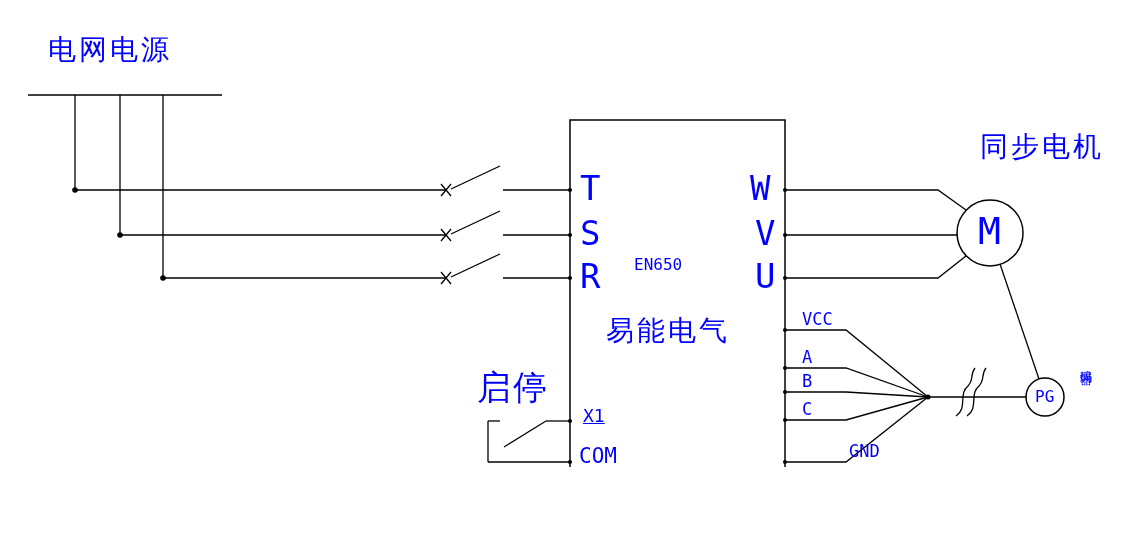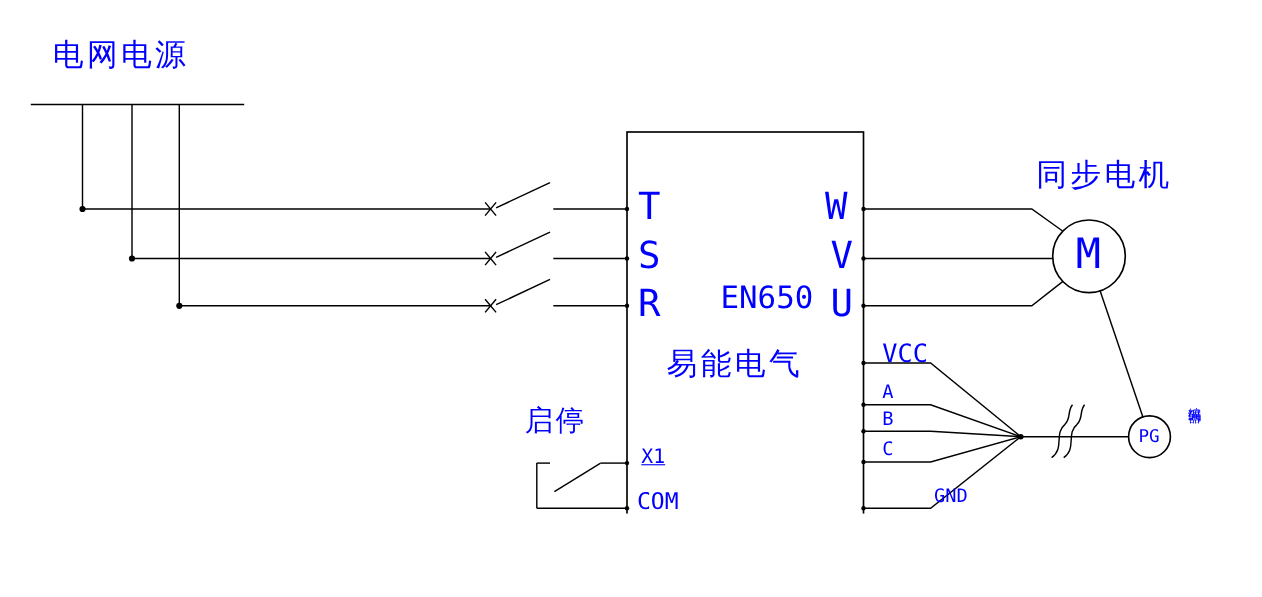--- a/index.html
+++ b/index.html
@@ -114,36 +114,36 @@
     <circle class="frame" cx="1045" cy="397" r="19"></circle>
     <line class="wire" x1="1000" y1="264" x2="1039" y2="379"></line>
   </svg>
 
   <div class="label cjk-lg" style="left:48px; top:36px;">电网电源</div>
 
   <div class="label mono" style="left:580px; top:171px; font-size:34px;">T</div>
   <div class="label mono" style="left:580px; top:216px; font-size:34px;">S</div>
   <div class="label mono" style="left:580px; top:259px; font-size:34px;">R</div>
 
-  <div class="label mono" style="left:655px; top:257px; font-size:28px;">EN650</div>
+  <div class="label mono" style="left:634px; top:257px; font-size:16px;">EN650</div>
   <div class="label cjk-lg" style="left:606px; top:317px;">易能电气</div>
 
-  <div class="label" style="left:477px; top:370px; font-size:26px; letter-spacing:2px;">启停</div>
+  <div class="label" style="left:477px; top:370px; font-size:34px; letter-spacing:2px;">启停</div>
   <div class="label mono" style="left:583px; top:407px; font-size:18px;text-decoration:underline;">X1</div>
   <div class="label mono" style="left:579px; top:446px; font-size:21px;">COM</div>
 
   <div class="label mono" style="left:750px; top:171px; font-size:34px;">W</div>
   <div class="label mono" style="left:755px; top:216px; font-size:34px;">V</div>
   <div class="label mono" style="left:755px; top:259px; font-size:34px;">U</div>
 
-  <div class="label mono" style="left:802px; top:311px; font-size:23px;">VCC</div>
+  <div class="label mono" style="left:802px; top:311px; font-size:17px;">VCC</div>
   <div class="label mono" style="left:802px; top:349px; font-size:17px;">A</div>
   <div class="label mono" style="left:802px; top:373px; font-size:17px;">B</div>
   <div class="label mono" style="left:802px; top:401px; font-size:17px;">C</div>
   <div class="label mono" style="left:802px; top:443px; font-size:17px;margin-left:47px;">GND</div>
 
-  <div class="label cjk-lg" style="left:942px; top:133px;margin-top:12px;">同步电机</div>
+  <div class="label cjk-lg" style="left:980px; top:133px;">同步电机</div>
   <div class="label mono" style="left:978px; top:212px; font-size:38px;">M</div>
 
   <div class="label mono" style="left:1035px; top:389px; font-size:16px;">PG</div>
   <div class="label vertical" style="left:1080px; top:360px; font-size:12px;">编码器</div>
 
 </div>
 
 </body></html>

